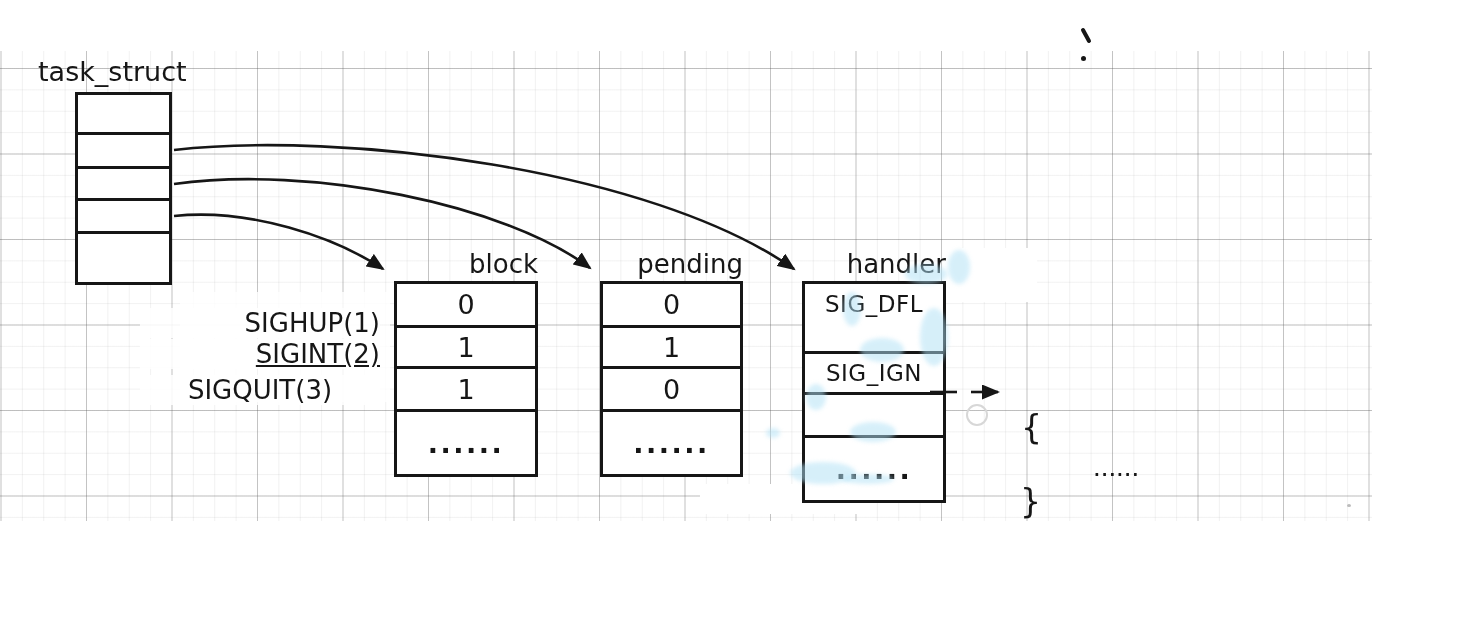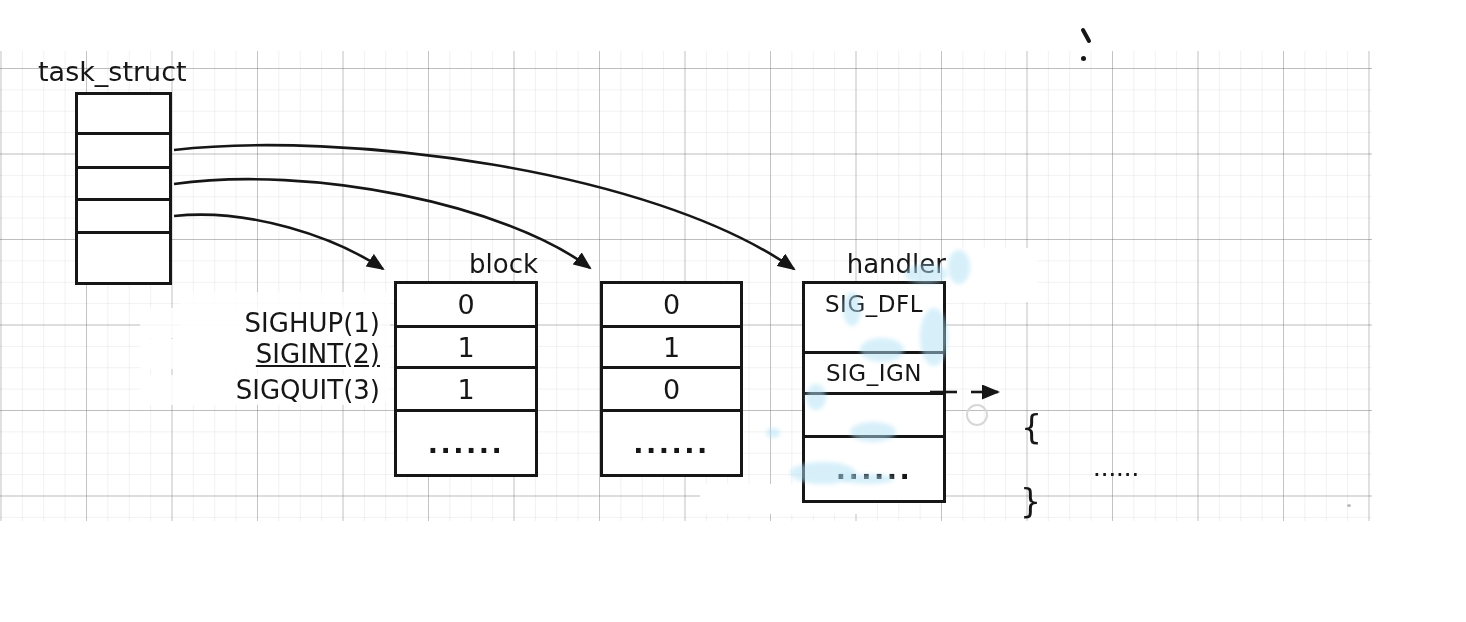--- a/index.html
+++ b/index.html
@@ -71,23 +71,24 @@
   <div class="tsbox">
     <div class="cell" style="height:37px;"></div>
     <div class="cell" style="height:31px;"></div>
     <div class="cell" style="height:29px;"></div>
     <div class="cell" style="height:30px;"></div>
     <div class="cell" style="height:48px;"></div>
   </div>
 
   <div class="sig" style="top:308px;">SIGHUP(1)</div>
   <div class="sig" style="top:339px;text-decoration:underline;">SIGINT(2)</div>
-  <div class="sig" style="top:375px;">SIGQUIT(3)</div>
+  <div class="sig" style="top:375px;text-align:center;">SIGQUIT(3)</div>
 
   <div class="colhead" style="left:394px;width:144px;">block</div>
+  <div class="colhead" style="left:600px;width:143px;">pending</div>
   <div class="colhead" style="left:802px;width:144px;">handler</div>
 
   <div class="sigtable" style="left:394px;width:138px;">
     <div class="cell" style="height:41px;">0</div>
     <div class="cell" style="height:38px;">1</div>
     <div class="cell" style="height:40px;">1</div>
     <div class="cell dots" style="height:62px;">......</div>
   </div>
 
   <div class="sigtable" style="left:600px;width:137px;">

